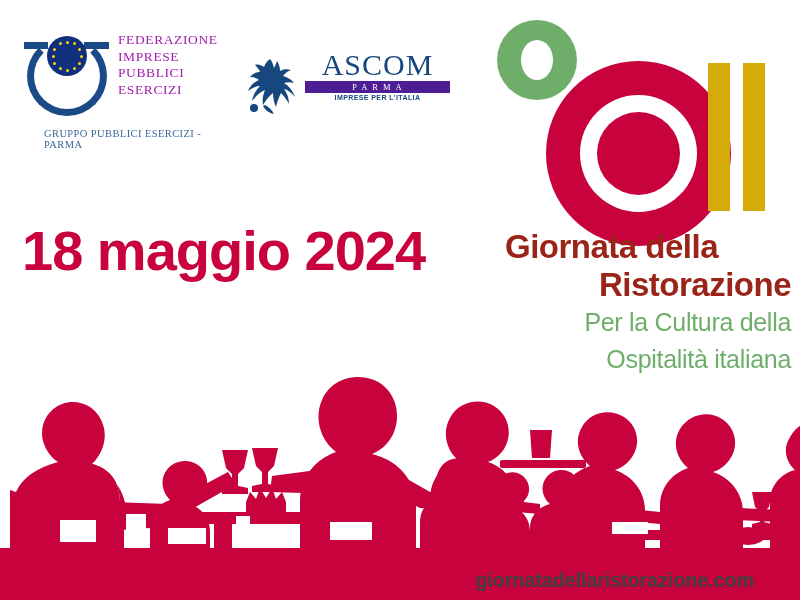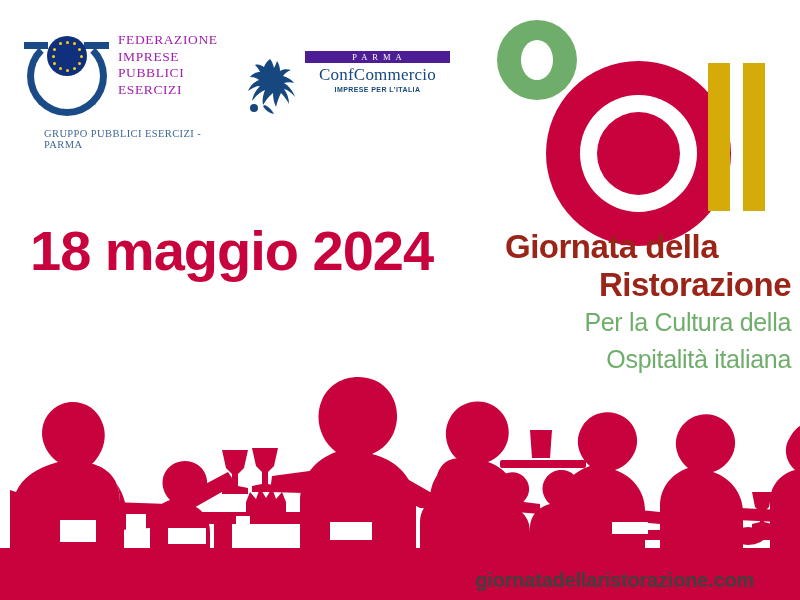--- a/index.html
+++ b/index.html
@@ -73,21 +73,21 @@
   .g-line1,.g-line2{color:#9b2418;font-weight:bold;font-size:33px;line-height:38px;
     letter-spacing:-.5px;font-family:"Liberation Sans", sans-serif;}
   .g-line2{text-align:right;padding-right:4px;}
   .g-line3,.g-line4{color:#6fae6a;font-size:25px;line-height:29px;letter-spacing:-.3px;margin-top:8px;}
   .g-line3{text-align:right;padding-right:4px;margin-top:4px;}
   .g-line4{text-align:right;padding-right:4px;}
 
   
   .date{position:absolute;left:22px;top:218px;color:#c8023c;
     font-weight:bold;font-size:56px;letter-spacing:-1px;
-    font-family:"Liberation Sans", sans-serif;margin-left:8px;}
+    font-family:"Liberation Sans", sans-serif;}
 
   
   .scene{position:absolute;left:0;top:352px;width:800px;height:248px;}
   .scene svg{display:block;width:800px;height:248px;}
 
   
   .url{position:absolute;right:46px;bottom:8px;color:#404040;font-weight:bold;
     font-size:20px;letter-spacing:-.2px;font-family:"Liberation Sans", sans-serif;}
 </style>
 </head>
@@ -134,22 +134,22 @@
                  C34 46 36 41 38 37 C41 40 44 44 46 48 C46 42 44 37 41 33
                  C45 34 49 37 52 41 C50 35 46 30 41 27 C44 26 48 26 51 27
                  C48 23 44 21 40 20 C42 17 45 15 48 14 C44 13 40 13 37 15
                  C37 11 36 8 34 5 C33 8 32 10 31 12 C30 8 29 5 27 3 Z"></path>
         <ellipse cx="26" cy="12" rx="4" ry="3.4"></ellipse>
         <circle cx="11" cy="52" r="4"></circle>
         <path d="M20 50 C22 54 26 57 31 58 C29 54 26 51 22 49 Z"></path>
       </g>
     </svg>
     <div class="ascom-txt">
+      <div class="ascom-name">ASCOM</div>
       <div class="ascom-parma">PARMA</div>
-      <div class="ascom-conf">ConfCommercio</div>
       <div class="ascom-imp">IMPRESE PER L'ITALIA</div>
     </div>
   </div>
 
   <div class="gmark">
     <div class="g-green"></div>
     <div class="g-plate"></div>
     <div class="g-tine t1"></div>
     <div class="g-tine t2"></div>
   </div>

